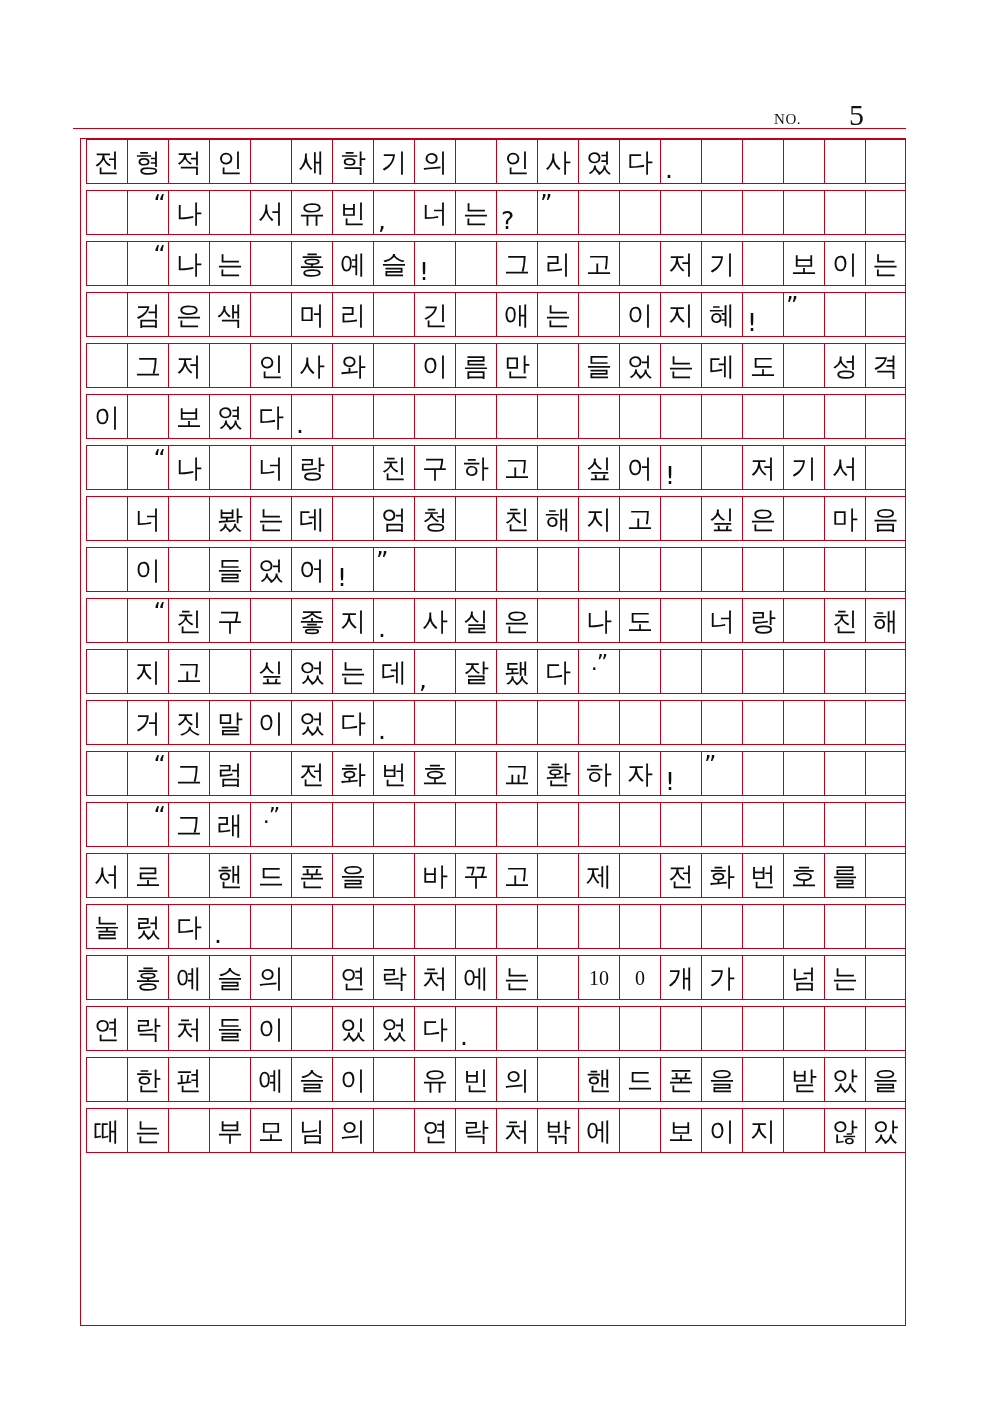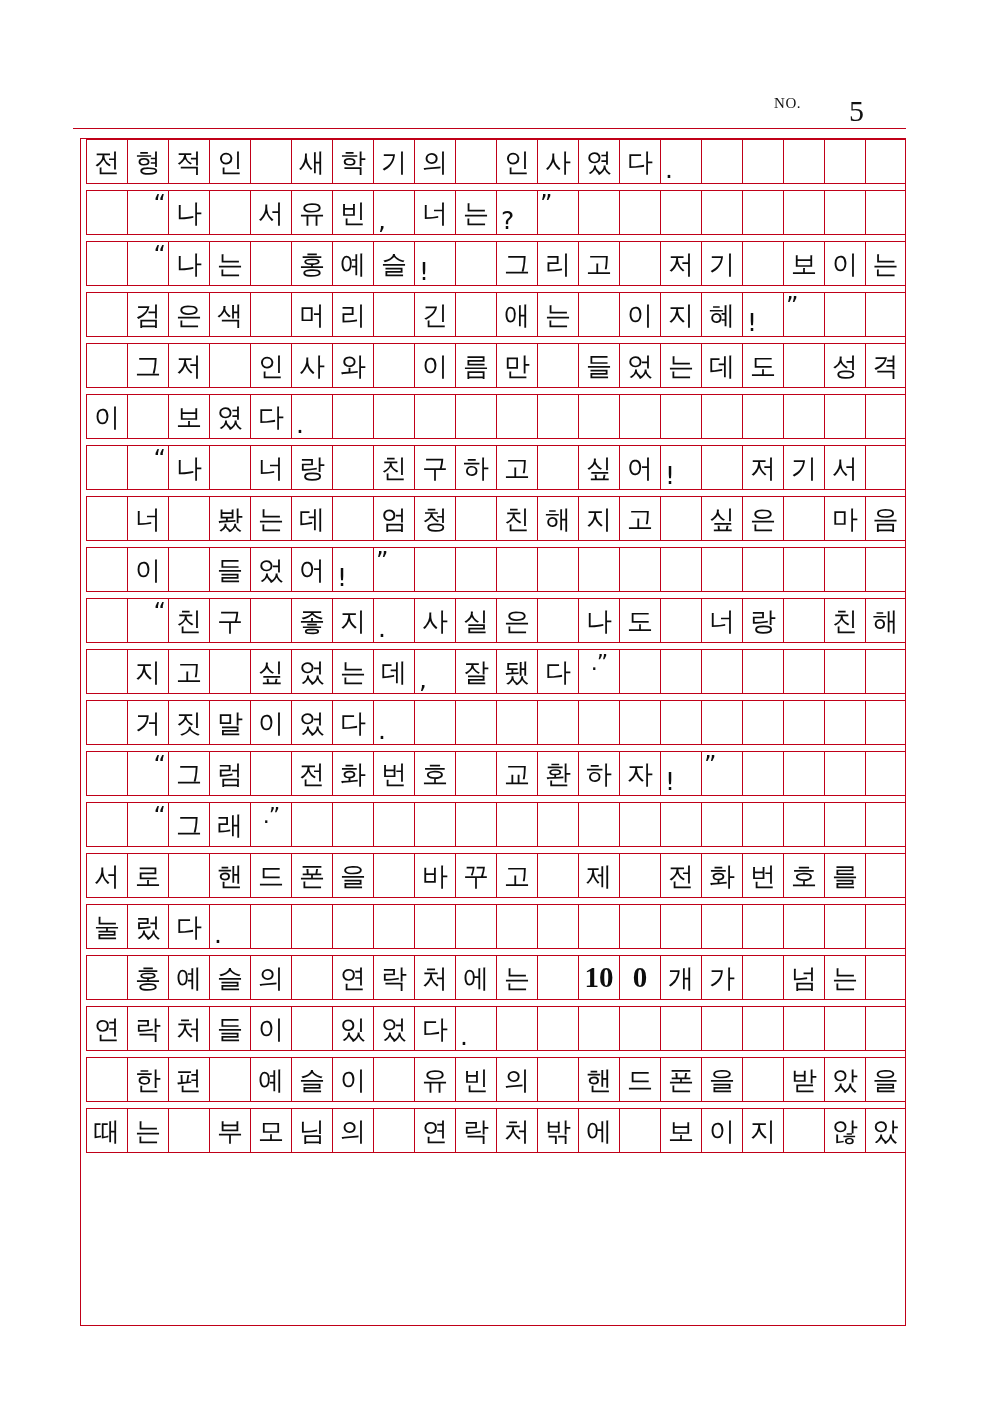--- a/index.html
+++ b/index.html
@@ -24,20 +24,21 @@
   }
 
   
   #header {
     position: absolute;
     left: 80px;
     top: 96px;
     width: 826px;
     height: 34px;
     display: flex;
+    align-items: flex-end;
     justify-content: flex-end;
     box-sizing: border-box;
   }
   #header .no-label {
     font-family: "Liberation Serif", "DejaVu Serif", serif;
     font-size: 15px;
     color: #111111;
     letter-spacing: 0.5px;
     line-height: 1;
     padding-bottom: 3px;
@@ -122,22 +123,21 @@
   }
   .gp-cell.quote-close {
     align-items: flex-start;
     justify-content: flex-start;
     padding-left: 2px;
     padding-top: 1px;
     font-size: 24px;
   }
   .gp-cell.num {
     font-family: "Liberation Serif", "DejaVu Serif", serif;
-    font-size: 29px;
-    font-weight: bold;
+    font-size: 20px;
   }
   .gp-cell.dotquote {
     font-size: 22px;
     letter-spacing: -1px;
     align-items: flex-start;
     padding-top: 2px;
   }
 </style>
 </head>
 <body>

